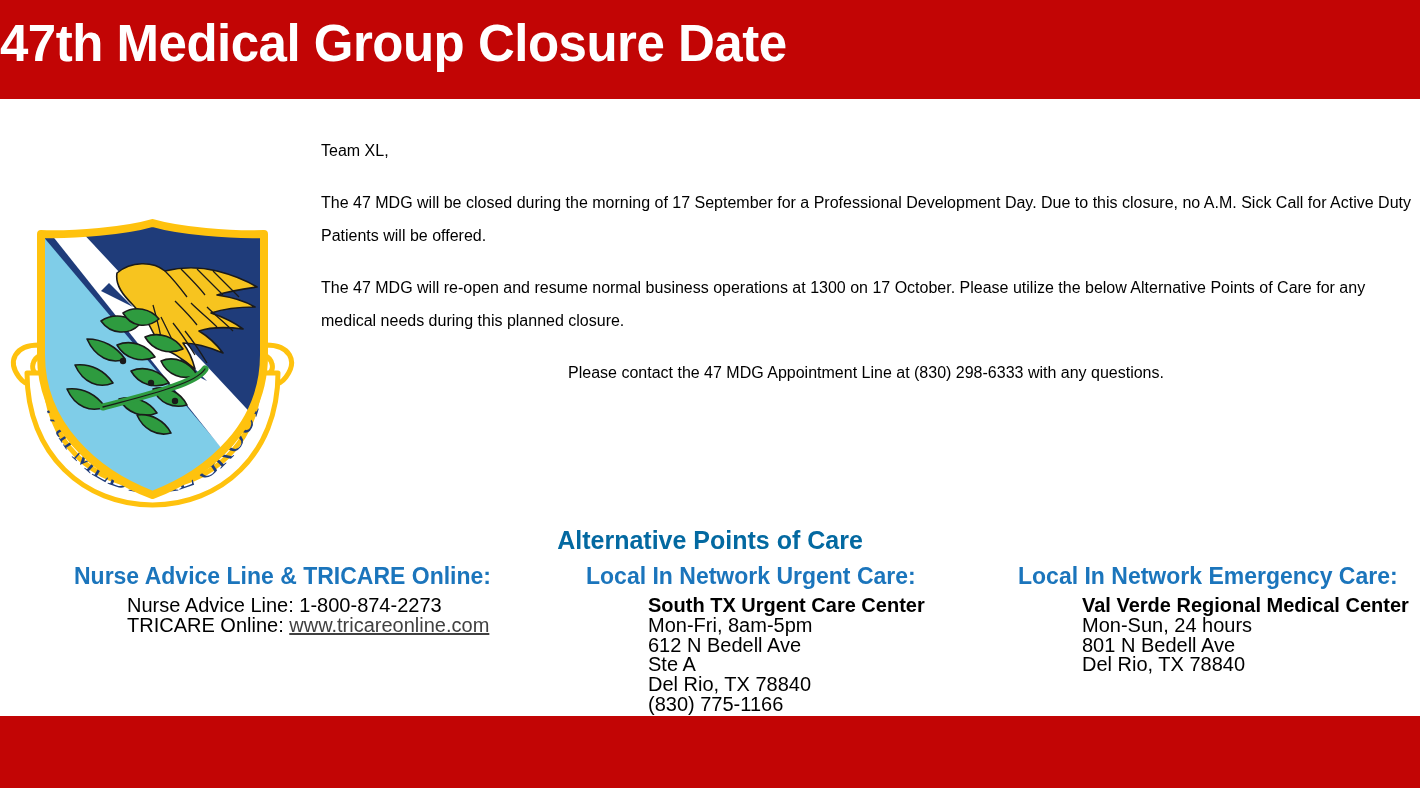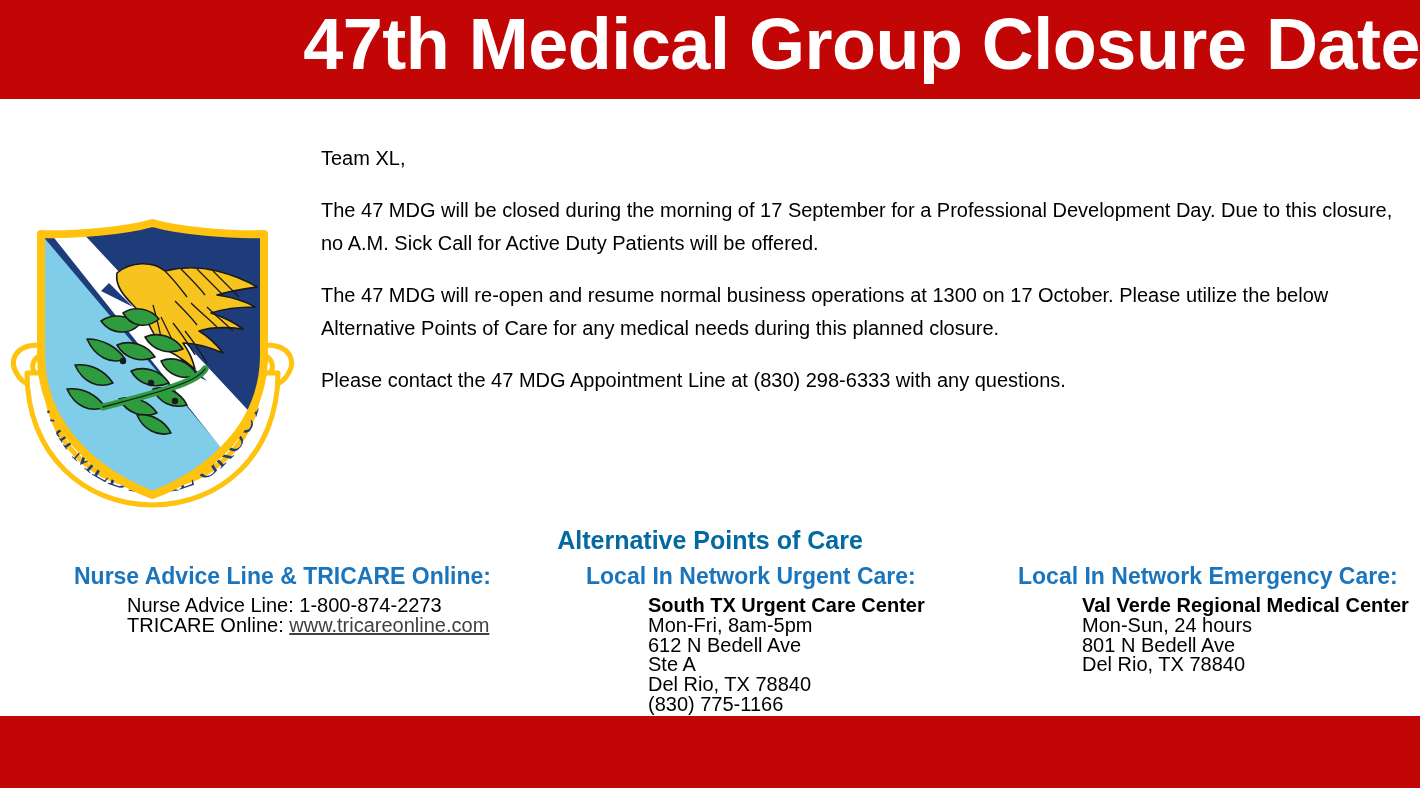--- a/index.html
+++ b/index.html
@@ -20,23 +20,23 @@
     position: absolute;
     left: 0; top: 0;
     width: 1420px;
     height: 99px;
     background: #c20505;
   }
   .top-banner-title {
     position: absolute;
     left: 0; top: 8px;
     width: 1420px;
-    text-align: right;
+    text-align: left;
     color: #ffffff;
-    font-size: 72px;
+    font-size: 51px;
     font-weight: bold;
     letter-spacing: -0.5px;
     line-height: 72px;
     white-space: nowrap;
   }
 
   
   .bottom-bar {
     position: absolute;
     left: 0; top: 716px;
@@ -52,30 +52,30 @@
     top: 205px;
     width: 295px;
     height: 305px;
   }
   .emblem svg { display: block; width: 100%; height: 100%; }
 
   
   .body-copy {
     position: absolute;
     left: 321px;
-    top: 142px;
+    top: 134px;
     width: 1090px;
     color: #000000;
-    font-size: 20px;
+    font-size: 16px;
     line-height: 33.5px;
   }
   .body-copy p {
     margin: 0 0 18px 0;
   }
-  .body-copy p:last-child { margin-bottom: 0; }
+  .body-copy p:last-child { margin-bottom: 0; text-align: center; }
 
   
   .apoc-heading {
     position: absolute;
     left: 0; top: 526px;
     width: 1420px;
     text-align: center;
     color: #0369a1;
     font-size: 25px;
     font-weight: bold;

